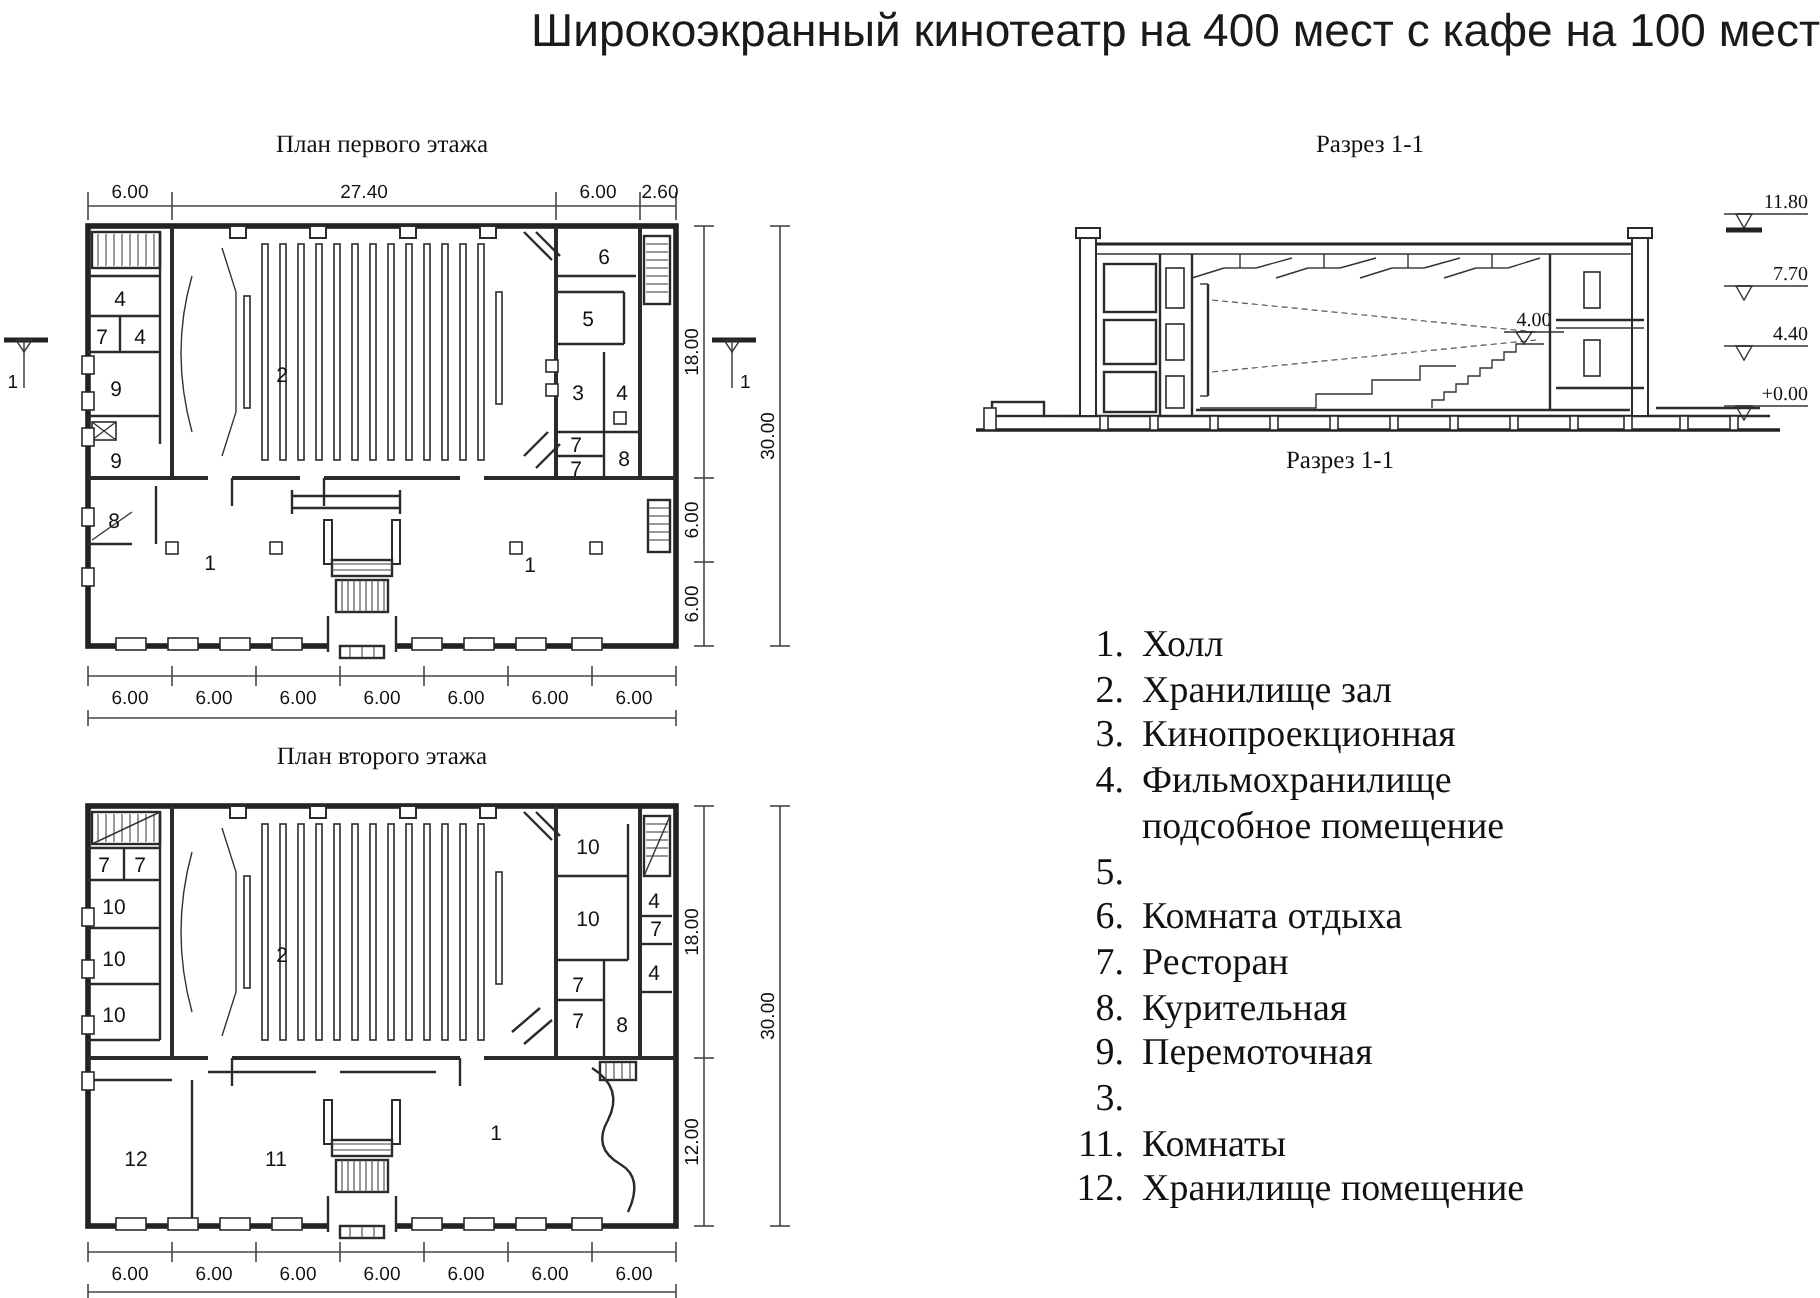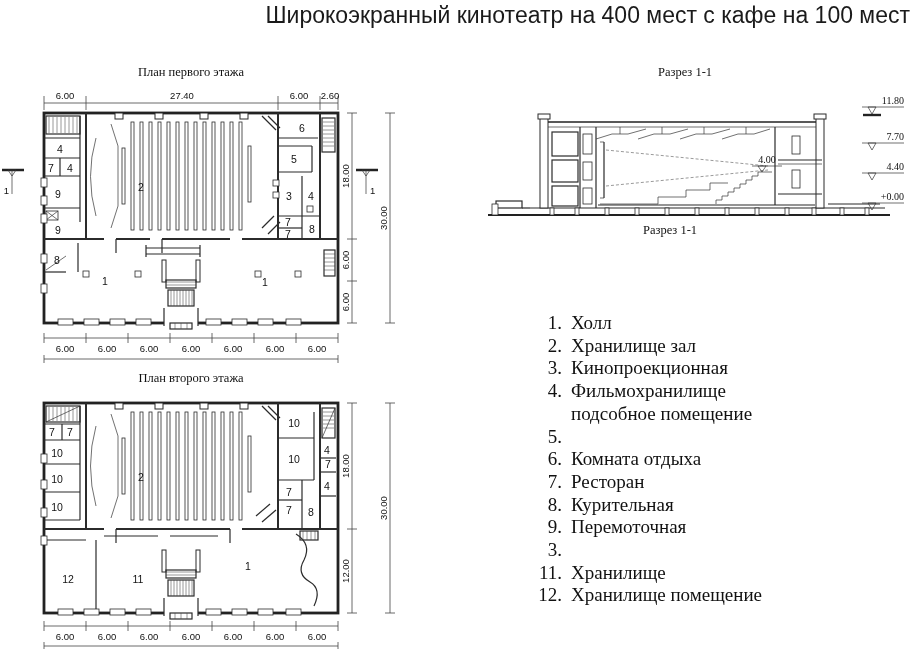--- a/index.html
+++ b/index.html
@@ -604,19 +604,19 @@
     </div>
   <div class="lrow">
       <span class="lnum">9.</span>
       <span>Перемоточная</span>
     </div>
   <div class="lrow">
       <span class="lnum">3.</span>
     </div>
   <div class="lrow">
       <span class="lnum">11.</span>
-      <span>Хранилище</span>
+      <span>Комнаты</span>
     </div>
   <div class="lrow">
       <span class="lnum">12.</span>
       <span>Хранилище помещение</span>
     </div>
 </div>
 
 </body></html>

